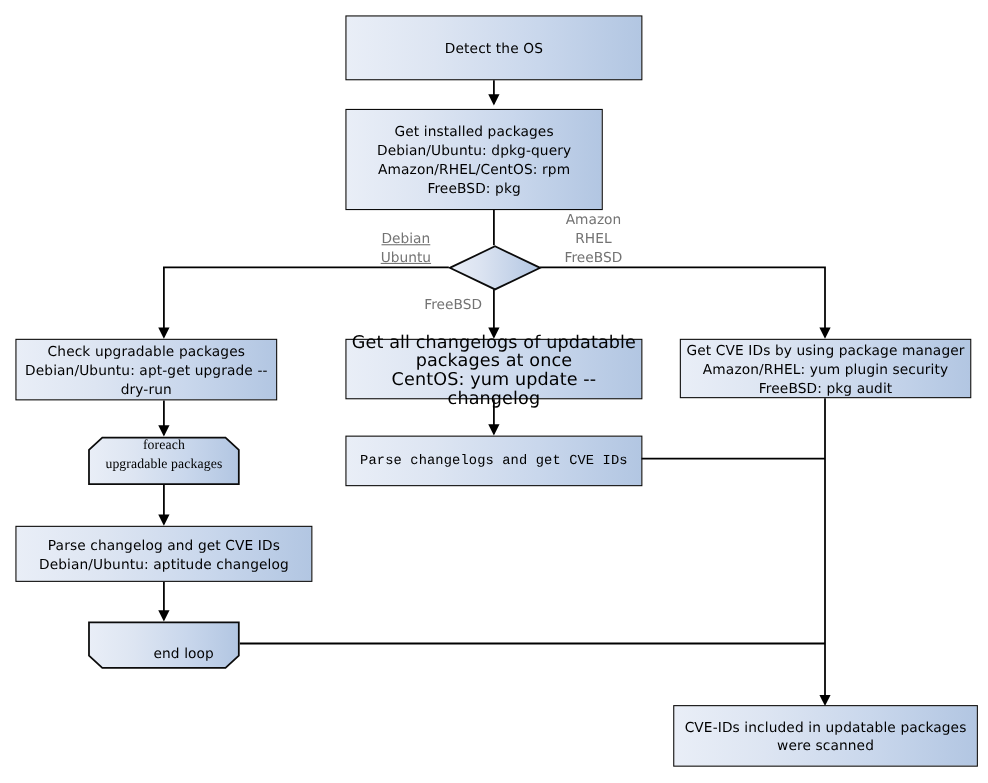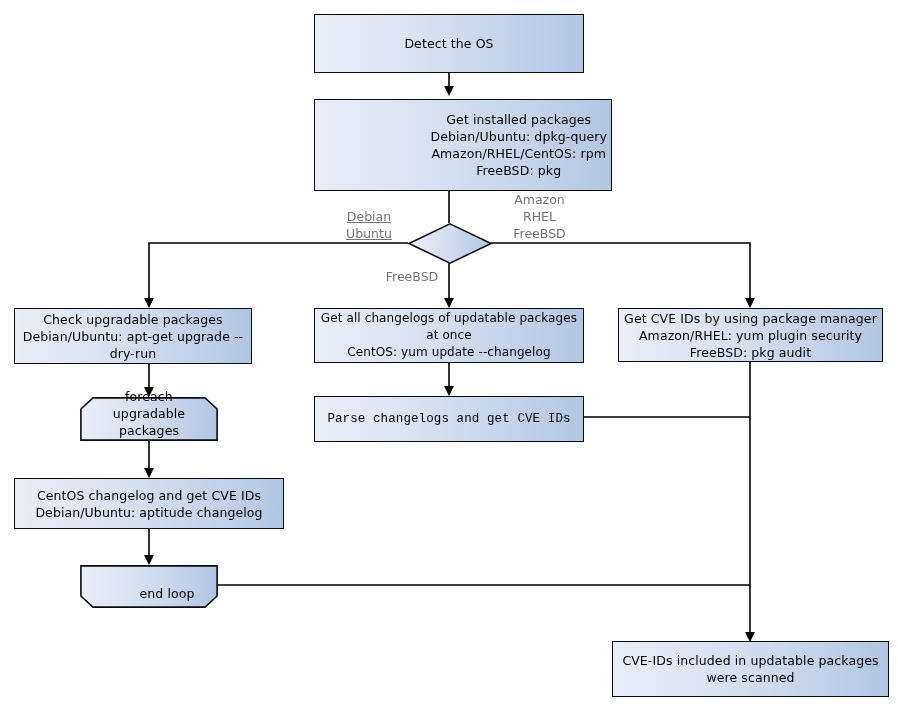--- a/index.html
+++ b/index.html
@@ -123,21 +123,21 @@
       <path d="M583,417 L750,417"></path>
 
       <path d="M750,362 L750,640" marker-end="url(#arrow)"></path>
     </g>
   </svg>
 
   <div class="node" style="left:314px; top:14px; width:270px; height:59px;">
     <span class="node-text">Detect the OS</span>
   </div>
 
-  <div class="node" style="left:314px; top:99px; width:298px; height:92px;justify-content:flex-end;">
+  <div class="node" style="left:314px; top:99px; width:234px; height:92px;">
     <span class="node-text">Get installed packages
 Debian/Ubuntu: dpkg-query
 Amazon/RHEL/CentOS: rpm
 FreeBSD: pkg</span>
   </div>
 
   <div class="decision" style="left:408px; top:223px; width:84px; height:41px;">
     <svg width="84" height="41" viewBox="0 0 84 41">
       <defs>
         <linearGradient id="dgrad" x1="0" y1="0" x2="1" y2="0">
@@ -158,52 +158,52 @@
 FreeBSD</div>
 
   <div class="edge-label" style="left:378px; top:268px; width:68px; text-align:center;">FreeBSD</div>
 
   <div class="node" style="left:14px; top:308px; width:238px; height:56px;">
     <span class="node-text">Check upgradable packages
 Debian/Ubuntu: apt-get upgrade --dry-run</span>
   </div>
 
   <div class="node" style="left:314px; top:308px; width:270px; height:55px;">
-    <span class="node-text" style="font-size:12px;">Get all changelogs of updatable packages at once
+    <span class="node-text" style="font-size:16px;">Get all changelogs of updatable packages at once
 CentOS: yum update --changelog</span>
   </div>
 
   <div class="node" style="left:618px; top:308px; width:265px; height:54px;">
     <span class="node-text">Get CVE IDs by using package manager
 Amazon/RHEL: yum plugin security
 FreeBSD: pkg audit</span>
   </div>
 
-  <div class="node loop-start" style="left:80px; top:397px; width:138px; height:32px;">
+  <div class="node loop-start" style="left:80px; top:397px; width:138px; height:32px;font-family:Liberation Serif, serif;">
     <svg width="138" height="44" viewBox="0 0 138 44">
       <defs>
         <linearGradient id="lgrad1" x1="0" y1="0" x2="1" y2="0">
           <stop offset="0%" stop-color="#e9eef7"></stop>
           <stop offset="30%" stop-color="#dde5f2"></stop>
           <stop offset="65%" stop-color="#c9d7ec"></stop>
           <stop offset="100%" stop-color="#b2c6e2"></stop>
         </linearGradient>
       </defs>
       <path d="M0.9,43.1 L0.9,12 L13,0.9 L125,0.9 L137.1,12 L137.1,43.1 Z" fill="url(#lgrad1)" stroke="#0b0b0b" stroke-width="1.6"></path>
     </svg>
     <span class="node-text">foreach
 upgradable  packages</span>
   </div>
 
   <div class="node" style="left:314px; top:396px; width:270px; height:46px;font-family:Liberation Mono, monospace;">
     <span class="node-text">Parse changelogs and get CVE IDs</span>
   </div>
 
   <div class="node" style="left:14px; top:478px; width:270px; height:51px;">
-    <span class="node-text">CentOS changelog and get  CVE IDs
+    <span class="node-text">Parse changelog and get  CVE IDs
 Debian/Ubuntu: aptitude changelog</span>
   </div>
 
   <div class="node loop-end" style="left:80px; top:565px; width:138px; height:56px;padding-left:36px;">
     <svg width="138" height="43" viewBox="0 0 138 43">
       <defs>
         <linearGradient id="lgrad2" x1="0" y1="0" x2="1" y2="0">
           <stop offset="0%" stop-color="#e9eef7"></stop>
           <stop offset="30%" stop-color="#dde5f2"></stop>
           <stop offset="65%" stop-color="#c9d7ec"></stop>

